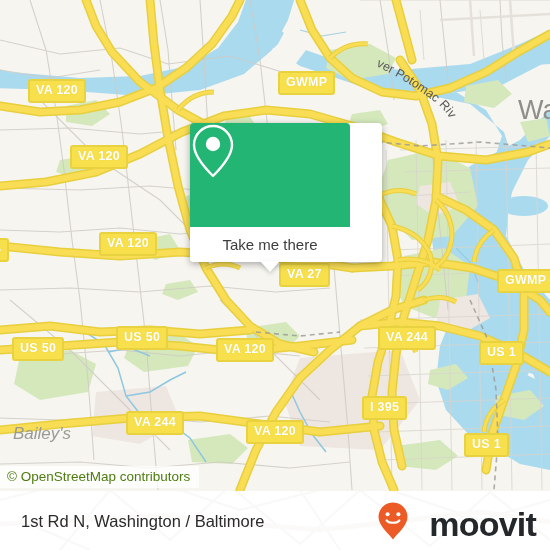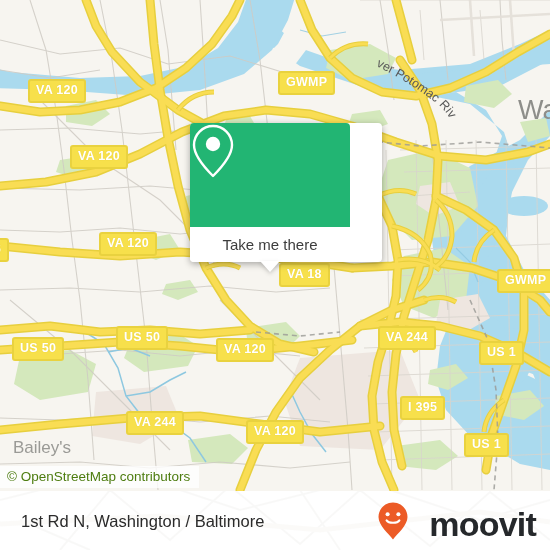--- a/index.html
+++ b/index.html
@@ -345,38 +345,38 @@
         </g>
 
         <path id="riverpath" d="M376,66 Q410,82 440,106 Q456,122 452,136" fill="none"></path>
         <text font-family="Liberation Sans, sans-serif" font-size="12.5" fill="#585858">
           <textPath href="#riverpath" startOffset="0">ver Potomac Riv</textPath>
         </text>
       </g>
     </svg>
 
     <div class="place big" style="left:518px; top:96px;">Wa</div>
-    <div class="place" style="left:13px; top:439px;">Bailey's</div>
+    <div class="place" style="left:13px; top:425px;font-style:italic;">Bailey's</div>
     <div class="place" style="left:2px; top:458px;margin-top:32px;">Crossroads</div>
 
     <div class="shield" style="left:28px;  top:79px;">VA 120</div>
     <div class="shield" style="left:70px;  top:145px;">VA 120</div>
     <div class="shield" style="left:99px;  top:232px;">VA 120</div>
     <div class="shield" style="left:216px; top:338px;">VA 120</div>
     <div class="shield" style="left:246px; top:420px;">VA 120</div>
     <div class="shield" style="left:278px; top:71px;">GWMP</div>
     <div class="shield" style="left:497px; top:269px;">GWMP</div>
-    <div class="shield" style="left:279px; top:263px;">VA 18</div>
+    <div class="shield" style="left:279px; top:263px;">VA 27</div>
     <div class="shield" style="left:12px;  top:337px;">US 50</div>
     <div class="shield" style="left:116px; top:326px;">US 50</div>
     <div class="shield" style="left:126px; top:411px;">VA 244</div>
     <div class="shield" style="left:378px; top:326px;">VA 244</div>
     <div class="shield" style="left:479px; top:341px;">US 1</div>
     <div class="shield" style="left:464px; top:433px;">US 1</div>
-    <div class="shield" style="left:362px; top:396px;margin-left:38px;">I 395</div>
+    <div class="shield" style="left:362px; top:396px;">I 395</div>
     <div class="shield" style="left:-14px; top:238px;">6</div>
 
     <div id="card">
       <div id="card-green">
         <svg width="46" height="56" viewBox="0 0 46 56">
           <path d="M23,3 C12.5,3 4,11.5 4,22 C4,33 16,46 23,53 C30,46 42,33 42,22 C42,11.5 33.5,3 23,3 Z" fill="none" stroke="#ffffff" stroke-width="2.4" stroke-linejoin="round"></path>
           <circle cx="23" cy="21" r="7.2" fill="#ffffff"></circle>
         </svg>
       </div>
       <div id="card-label">Take me there</div>

